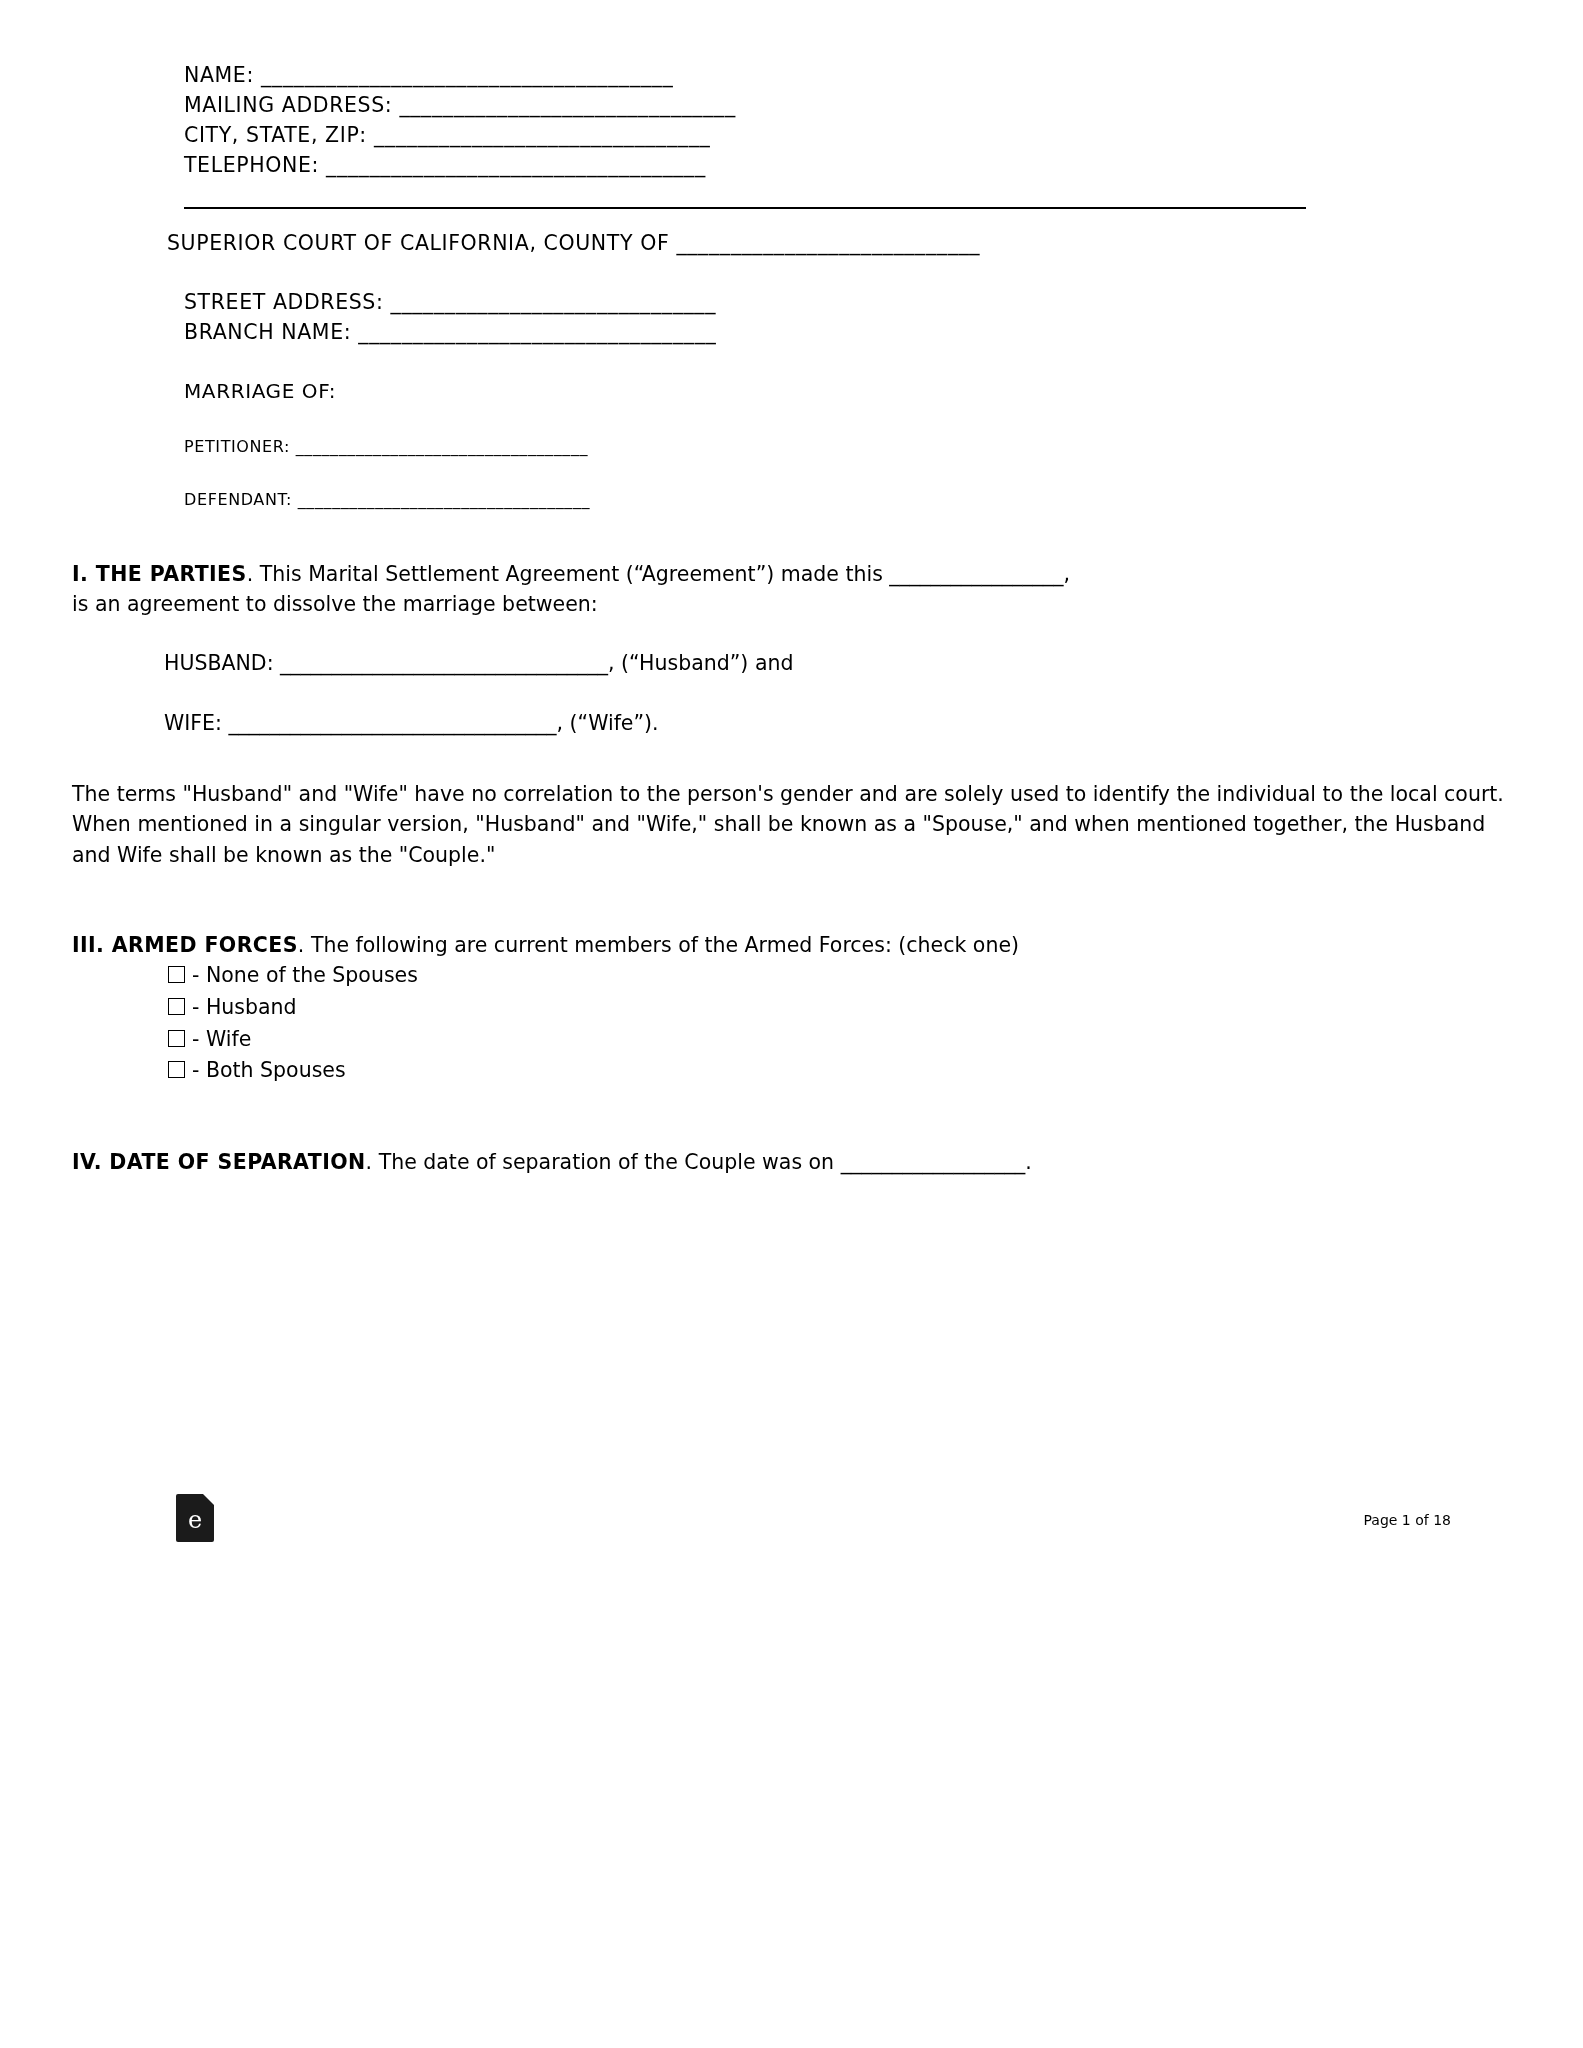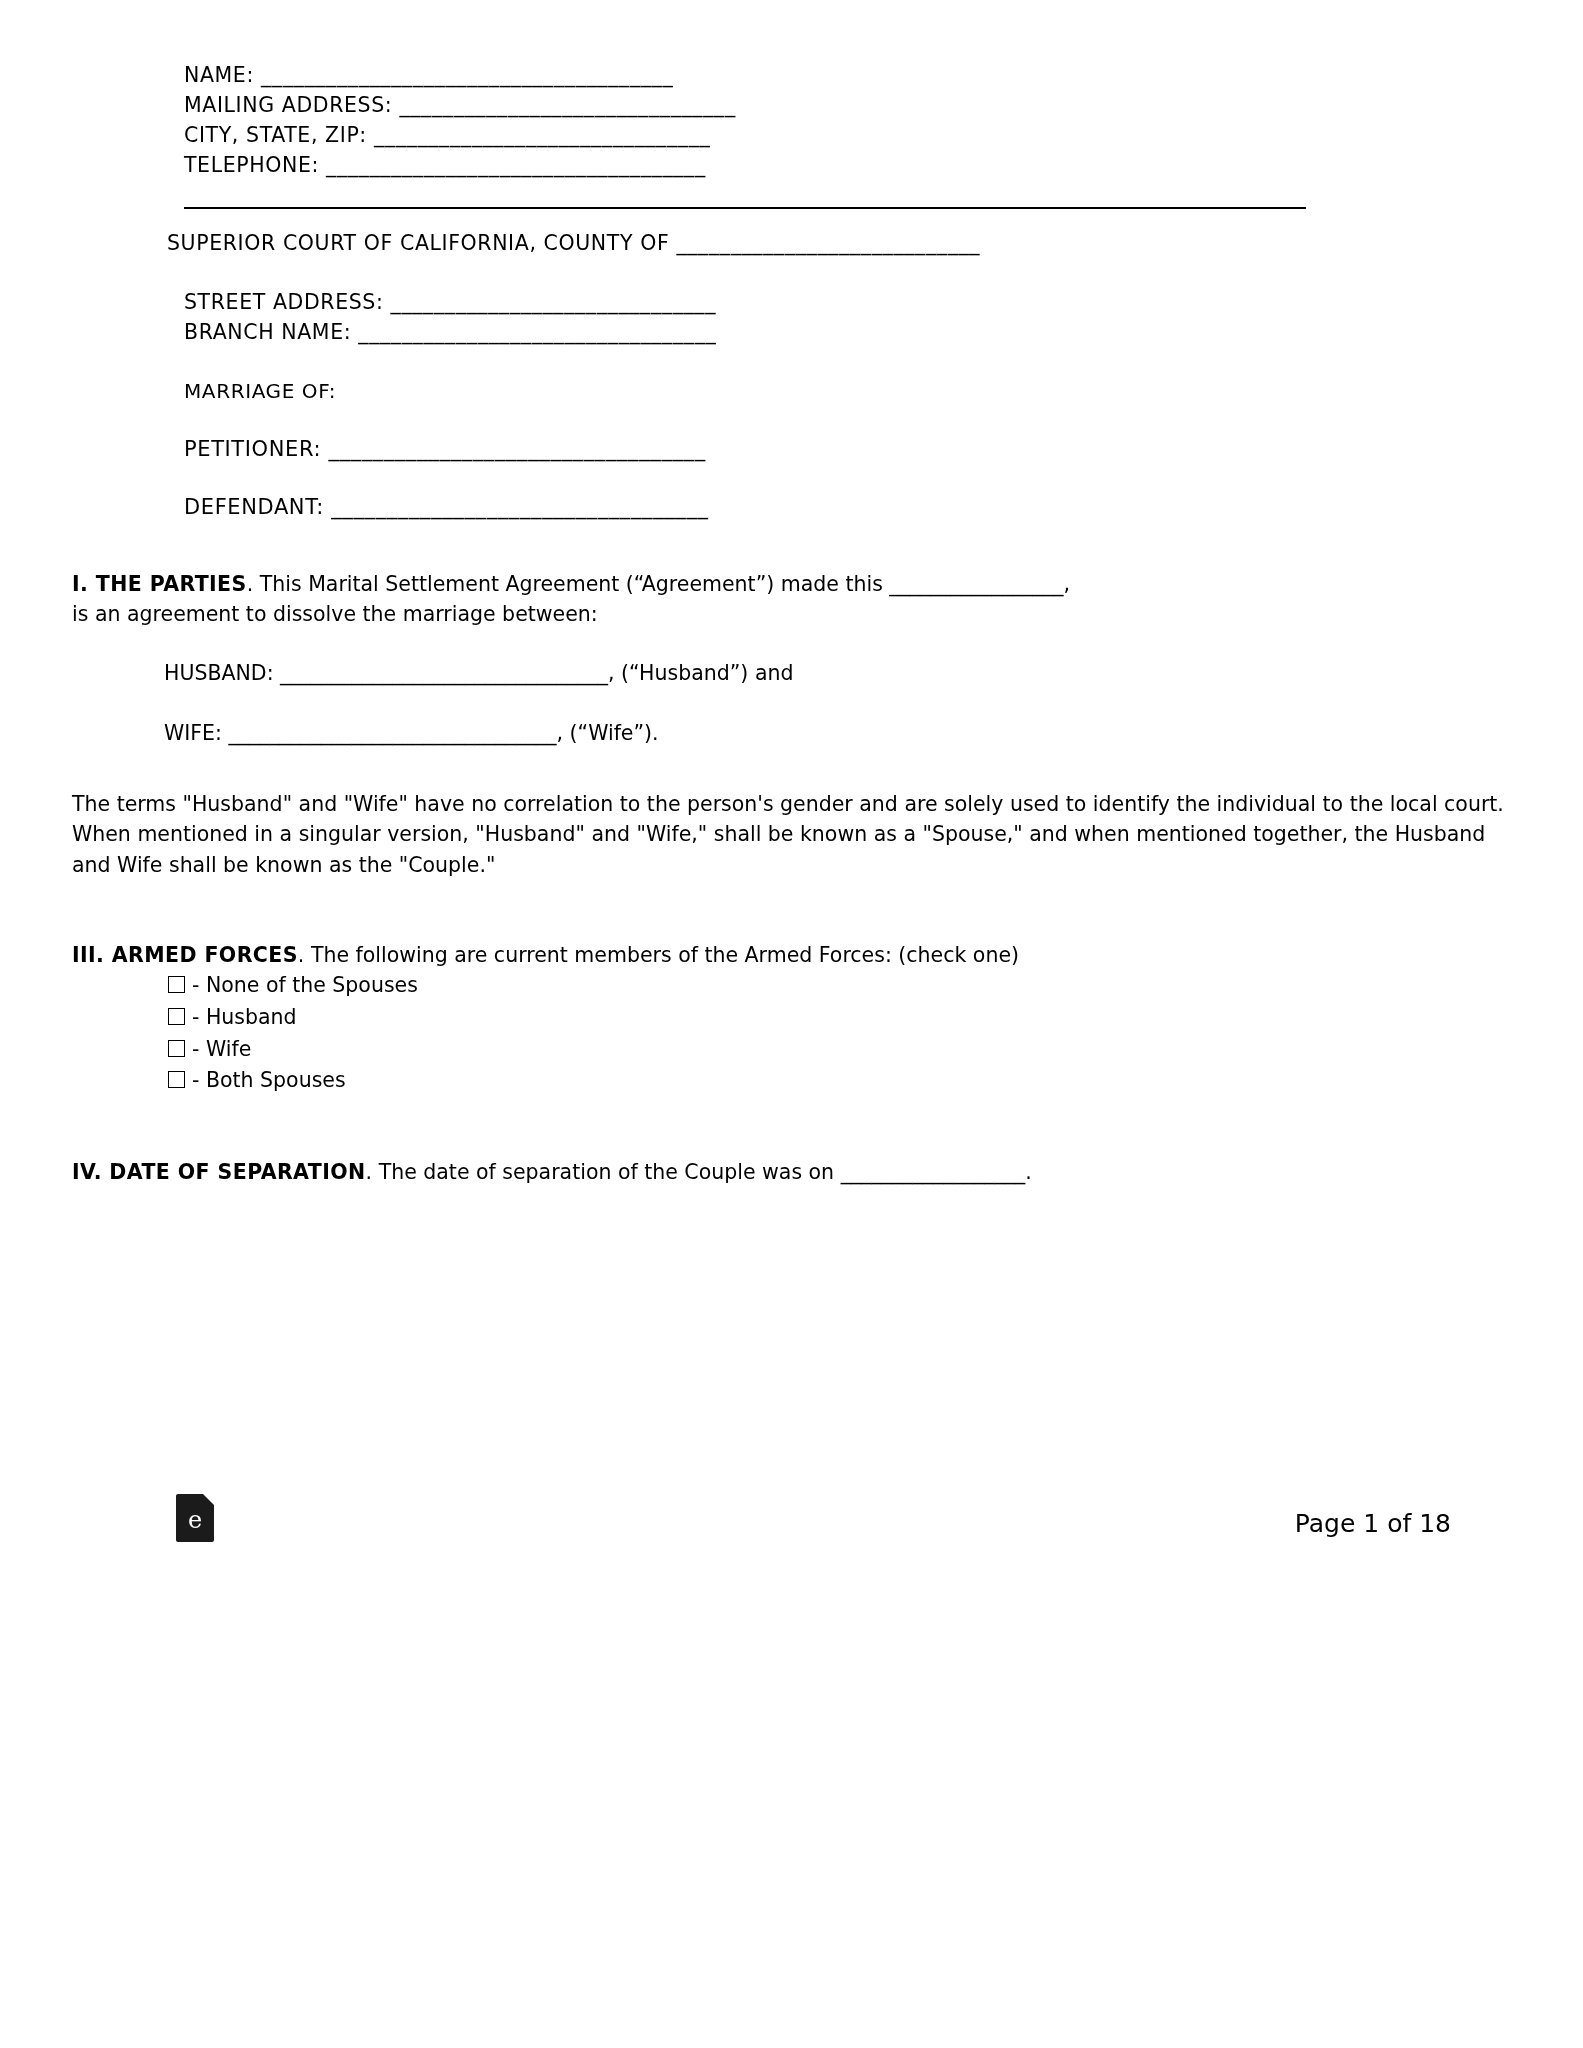--- a/index.html
+++ b/index.html
@@ -54,21 +54,21 @@
   }
   .marriage-of {
     margin-left: 112px;
     margin-top: 32px;
     font-size: 20px;
     letter-spacing: 0.6px;
   }
   .party-line {
     margin-left: 112px;
     margin-top: 34px;
-    font-size: 21px;
+    font-size: 16px;
     letter-spacing: 0.6px;
   }
   .case-number {
     margin-top: 38px;
     text-align: right;
     padding-right: 88px;
     font-size: 20.5px;
     letter-spacing: 0.6px;
   }
 
@@ -141,22 +141,22 @@
     height: 48px;
     color: #fff;
     font-size: 24px;
     line-height: 52px;
     text-align: center;
     font-family: "DejaVu Serif", serif;
   }
   .page-num {
     position: absolute;
     right: 132px;
-    bottom: 4px;
-    font-size: 25px;
+    bottom: 14px;
+    font-size: 14px;
   }
 </style>
 </head>
 <body>
 
 <div class="page">
 
   <div class="caption">
     <div class="line">NAME: ______________________________________</div>
     <div class="line">MAILING ADDRESS: _______________________________</div>

